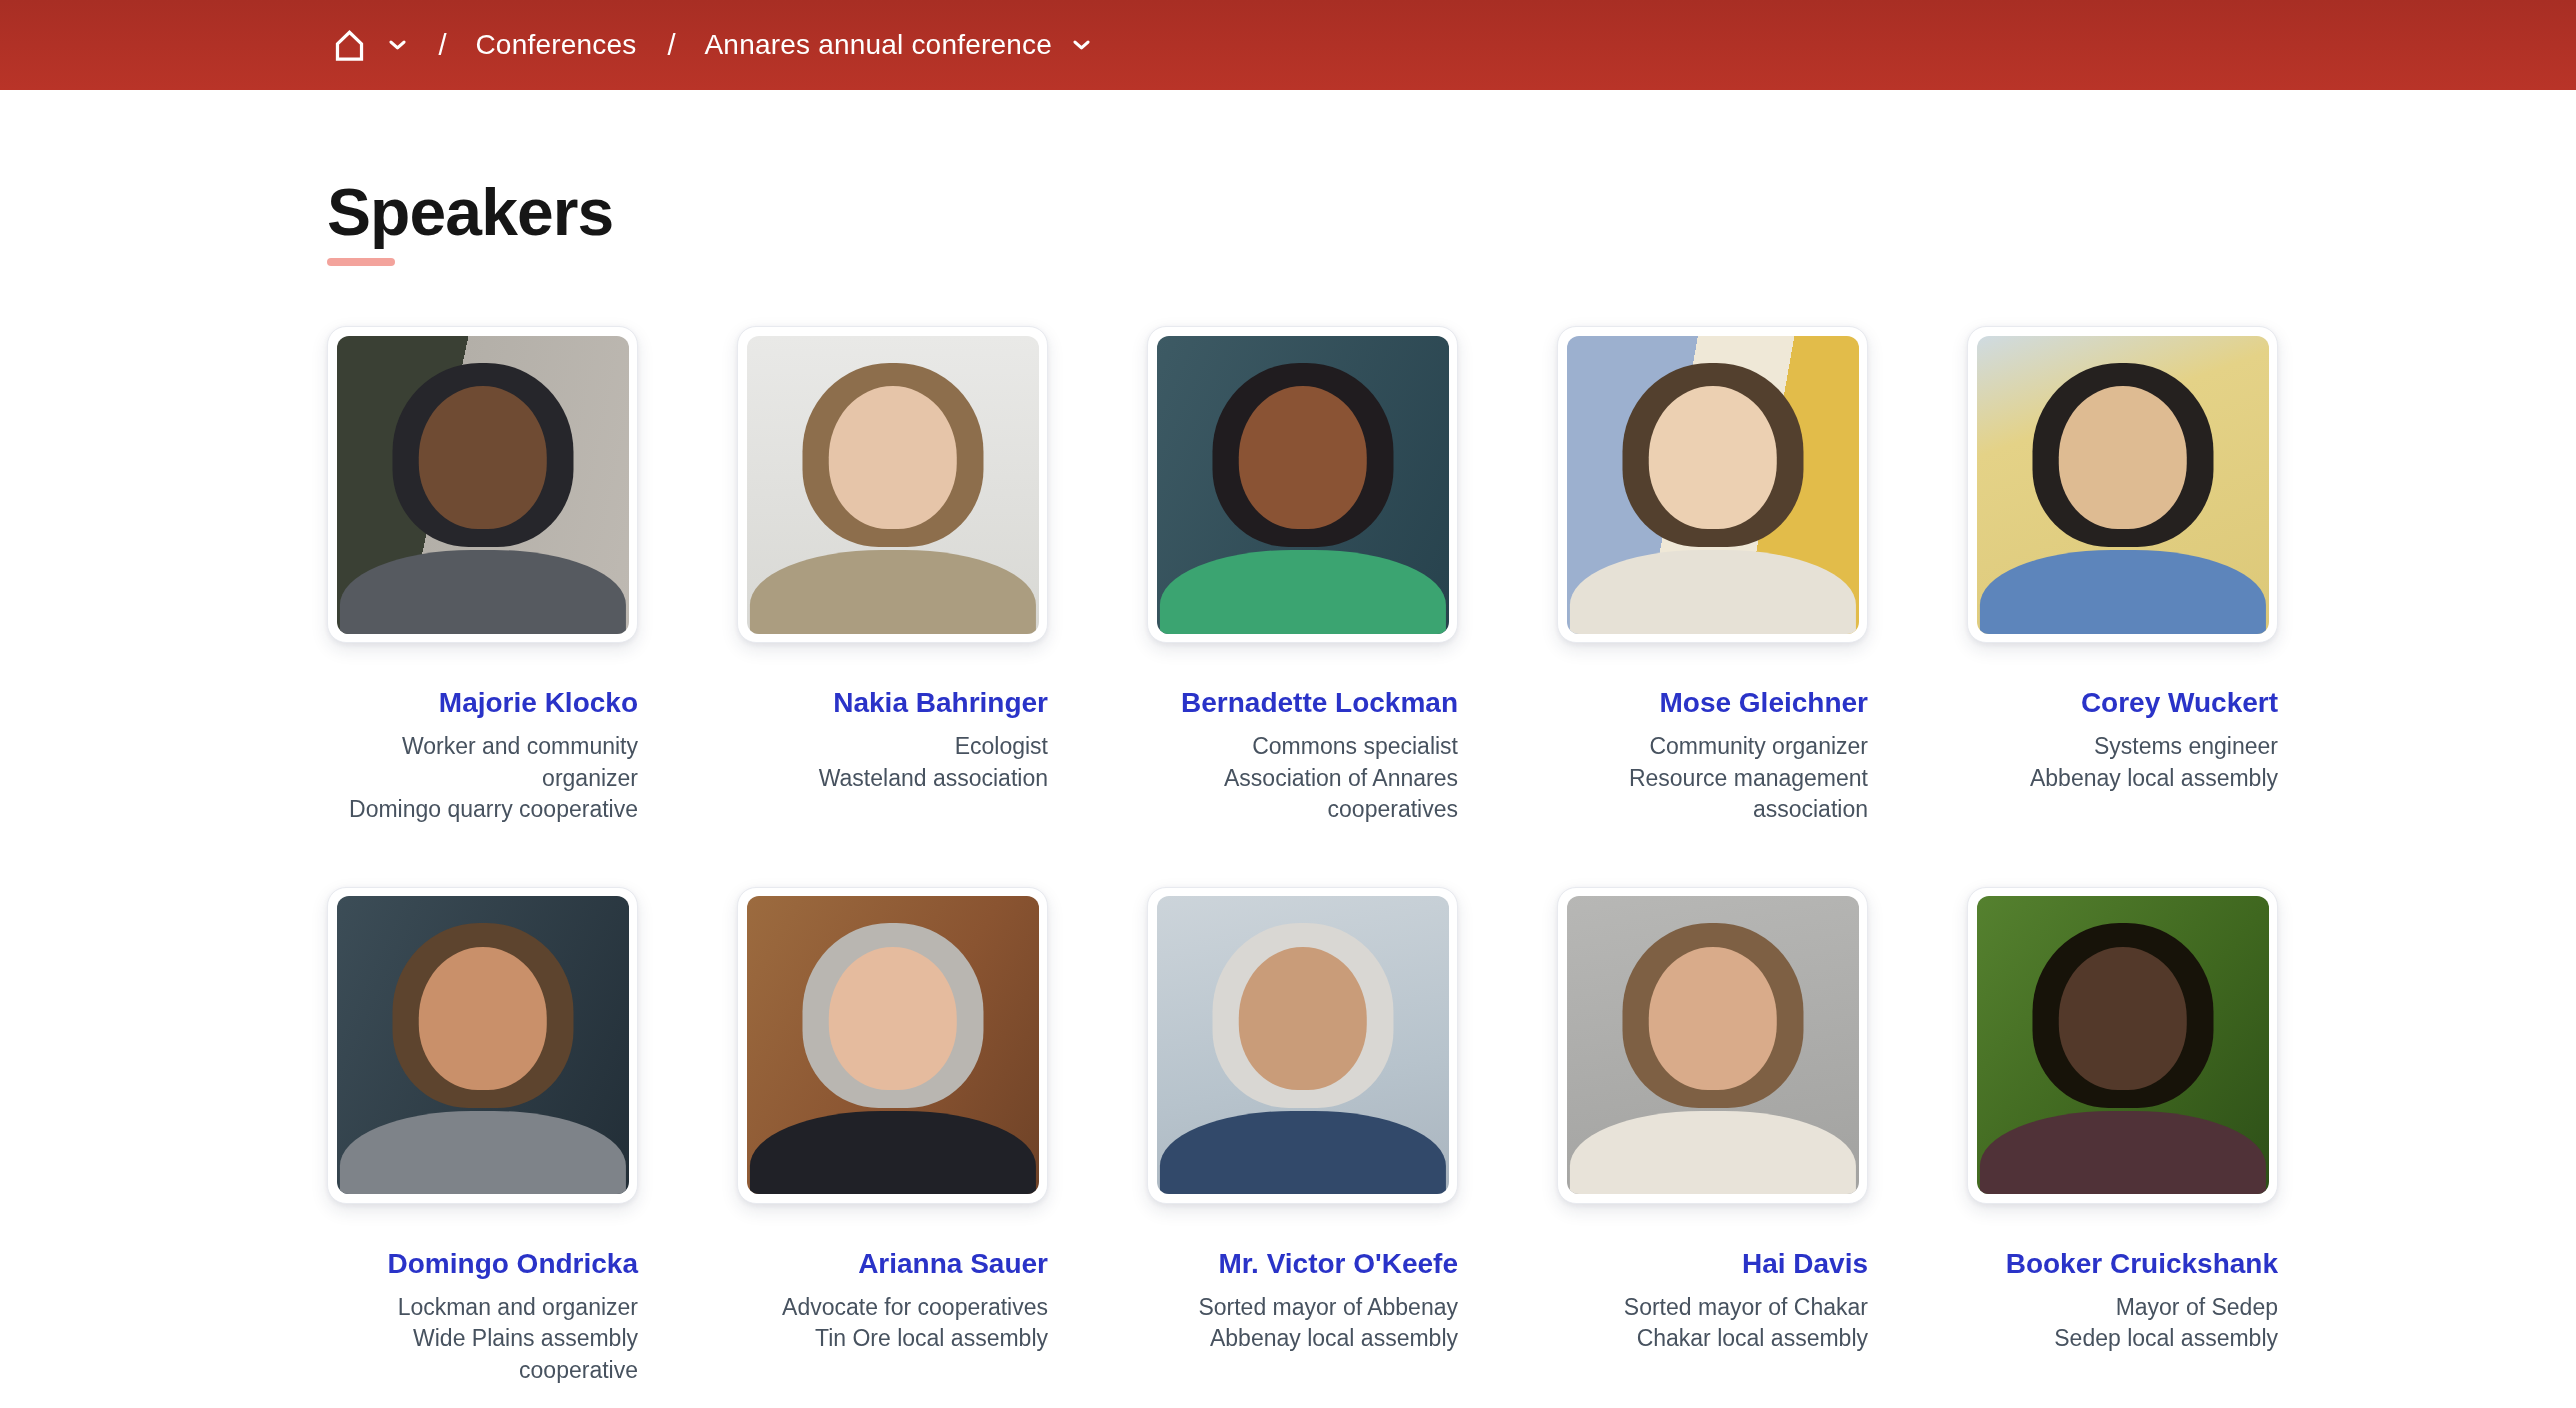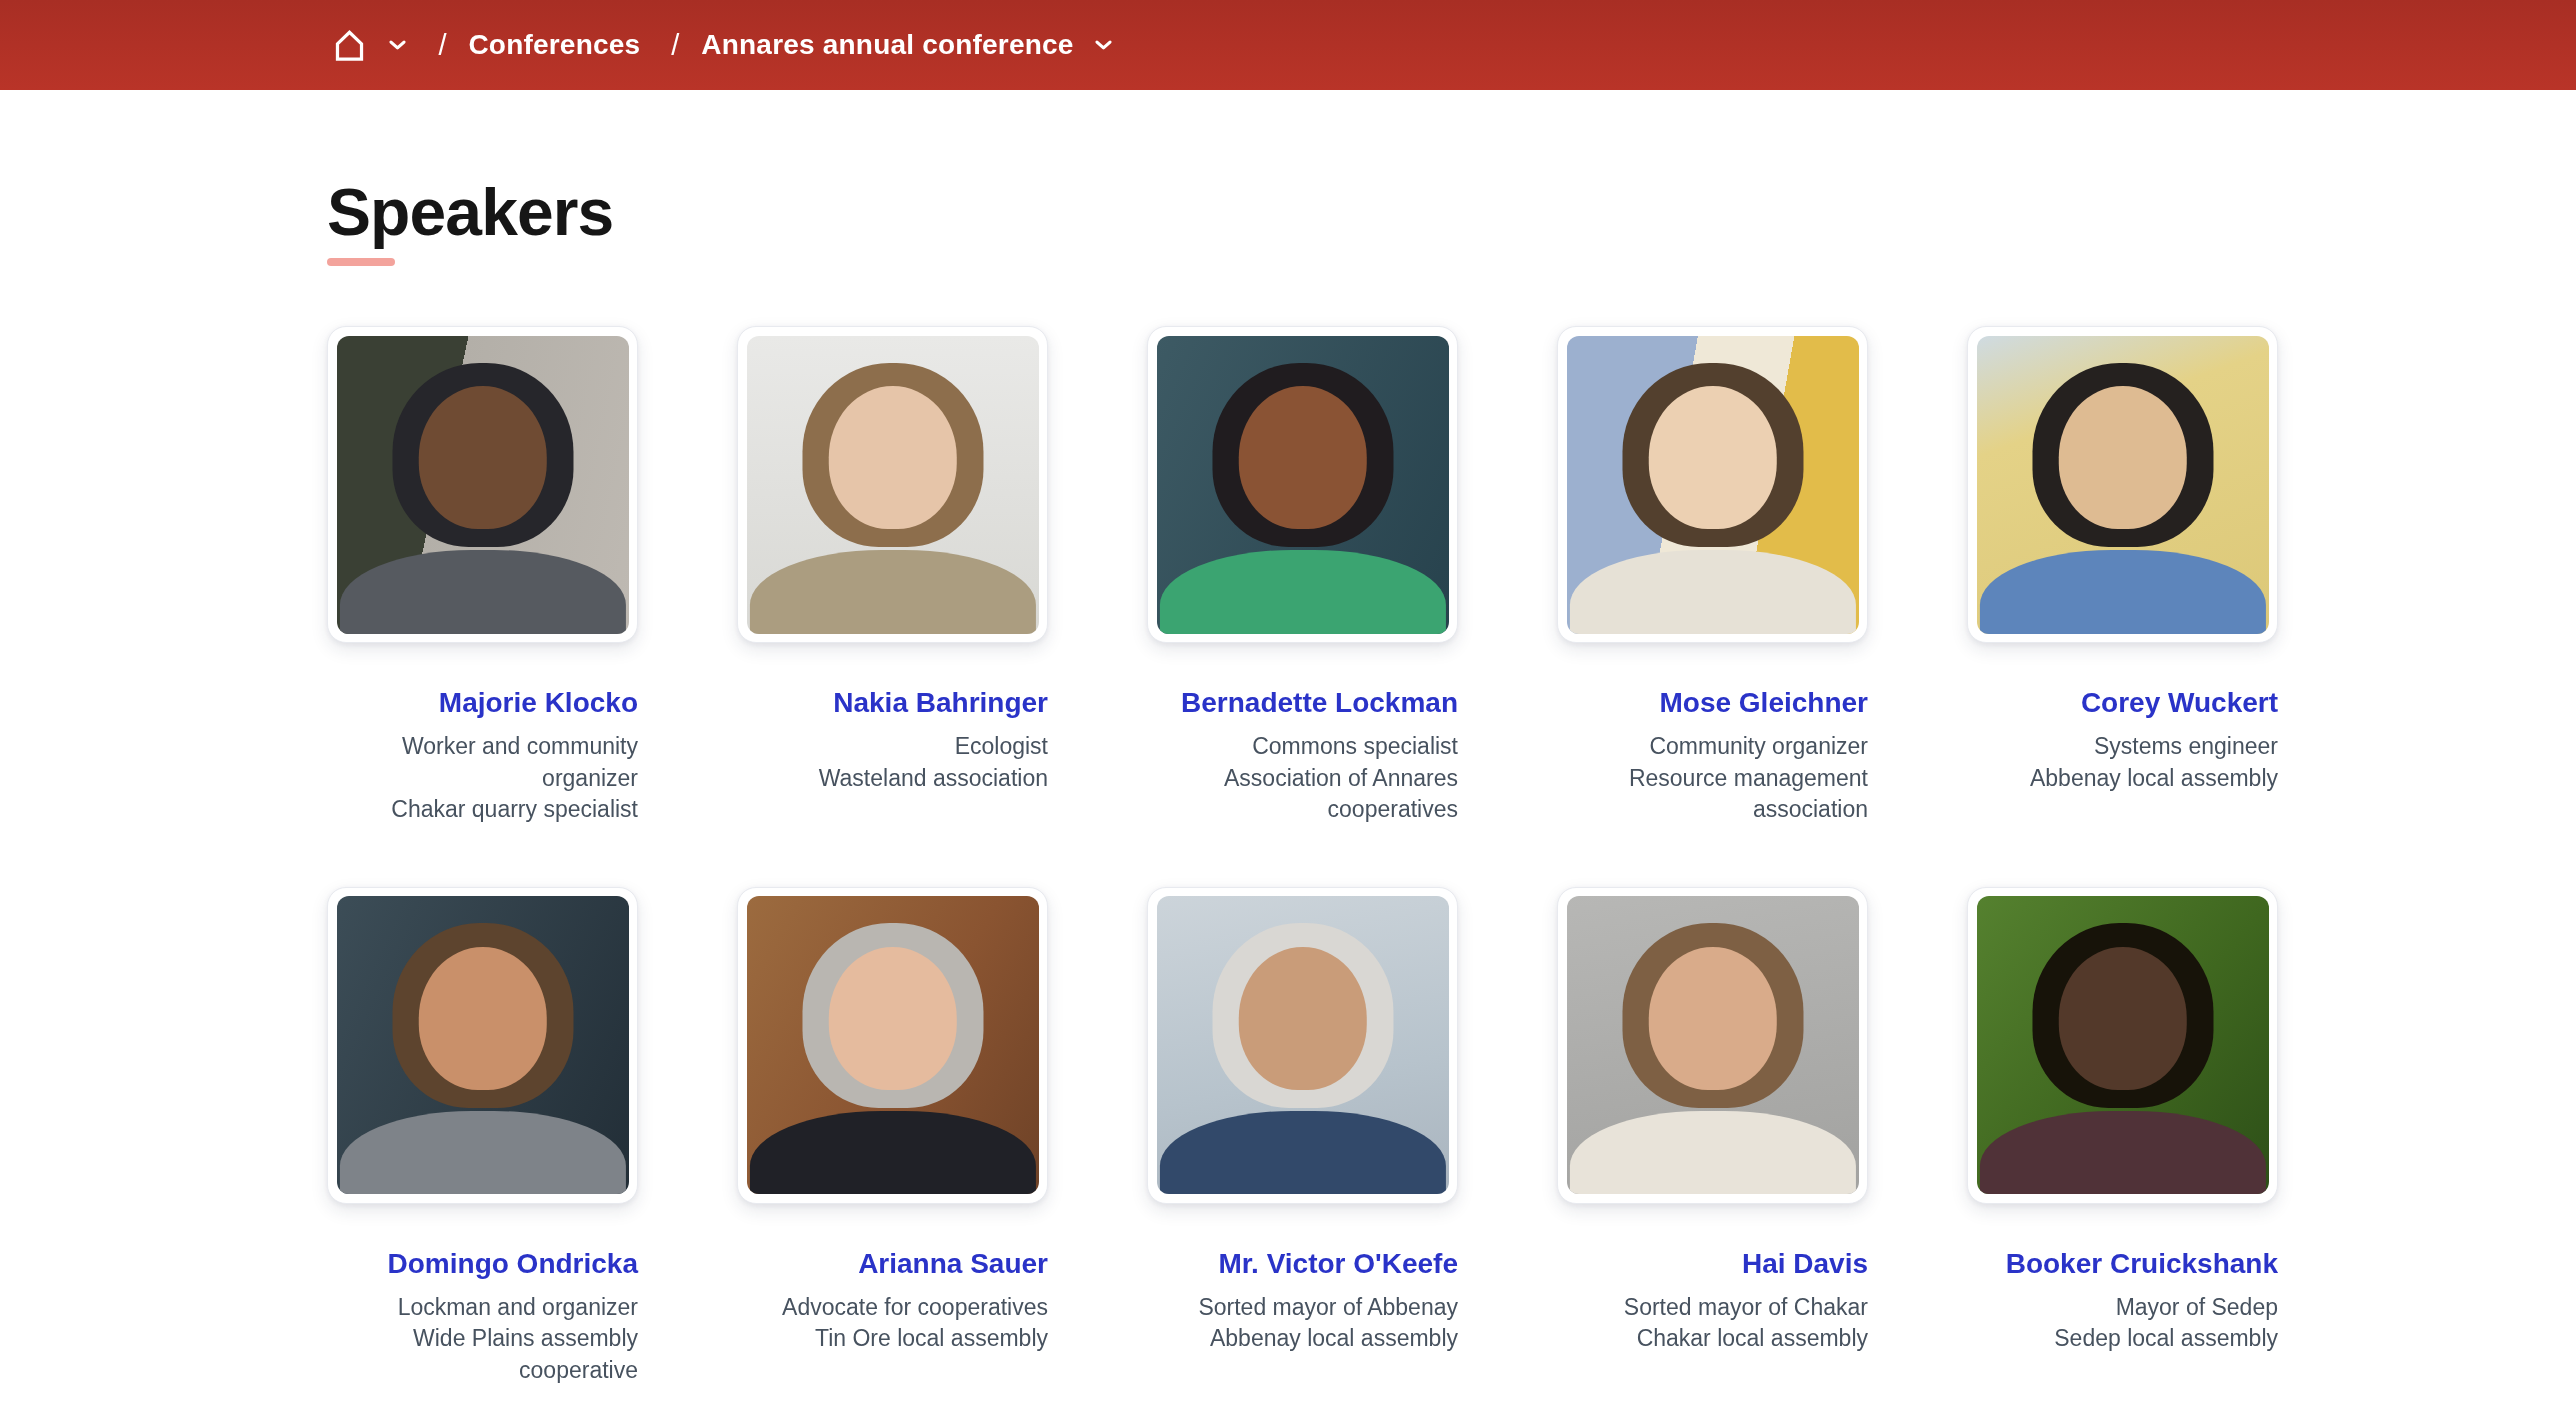--- a/index.html
+++ b/index.html
@@ -34,22 +34,22 @@
   .chev-btn{
     background:none;border:none;padding:0;margin:0 0 0 20.4px;
     display:flex;align-items:center;cursor:pointer;
   }
   .chev-btn svg{display:block;}
   .crumb-sep{
     font-size:29px;font-weight:400;color:#fff;
     margin:0 0 0 31px;
   }
   .crumb-link{
-    font-size:28px;font-weight:700;letter-spacing:0.2px;
-    margin-left:22px;
+    font-size:28px;font-weight:400;letter-spacing:0.2px;
+    margin-left:29px;
   }
   
   main{padding-left:307px;margin-left:20px;}
   h1{
     margin:89px 0 0 0;
     font-size:66px;line-height:1.0;
     font-weight:800;letter-spacing:-0.9px;
     color:var(--title-dark);
   }
   .rule{
@@ -157,21 +157,21 @@
       <div class="photo" style="background: linear-gradient(102deg, rgb(58, 64, 52) 0%, rgb(58, 64, 52) 37%, rgb(179, 175, 168) 37%, rgb(190, 185, 178) 100%); --hair: #26262b; --skin: #6f4b33; --shirt: #565a60;">
         <div class="p-hair"></div>
         <div class="p-face"></div>
         <div class="p-body"></div>
       </div>
     </a>
     <br>
     <a class="name" href="#">Majorie Klocko</a>
     <p class="desc">
       <span class="role">Worker and community organizer</span>
-      <span class="org">Chakar quarry specialist</span>
+      <span class="org">Domingo quarry cooperative</span>
     </p>
   </div>
 
   <div class="card">
     <a class="frame" href="#">
       <div class="photo" style="background: linear-gradient(rgb(233, 233, 231) 0%, rgb(216, 216, 212) 100%); --hair: #8d6e4c; --skin: #e6c5a9; --shirt: #ab9d80;">
         <div class="p-hair"></div>
         <div class="p-face"></div>
         <div class="p-body"></div>
       </div>

